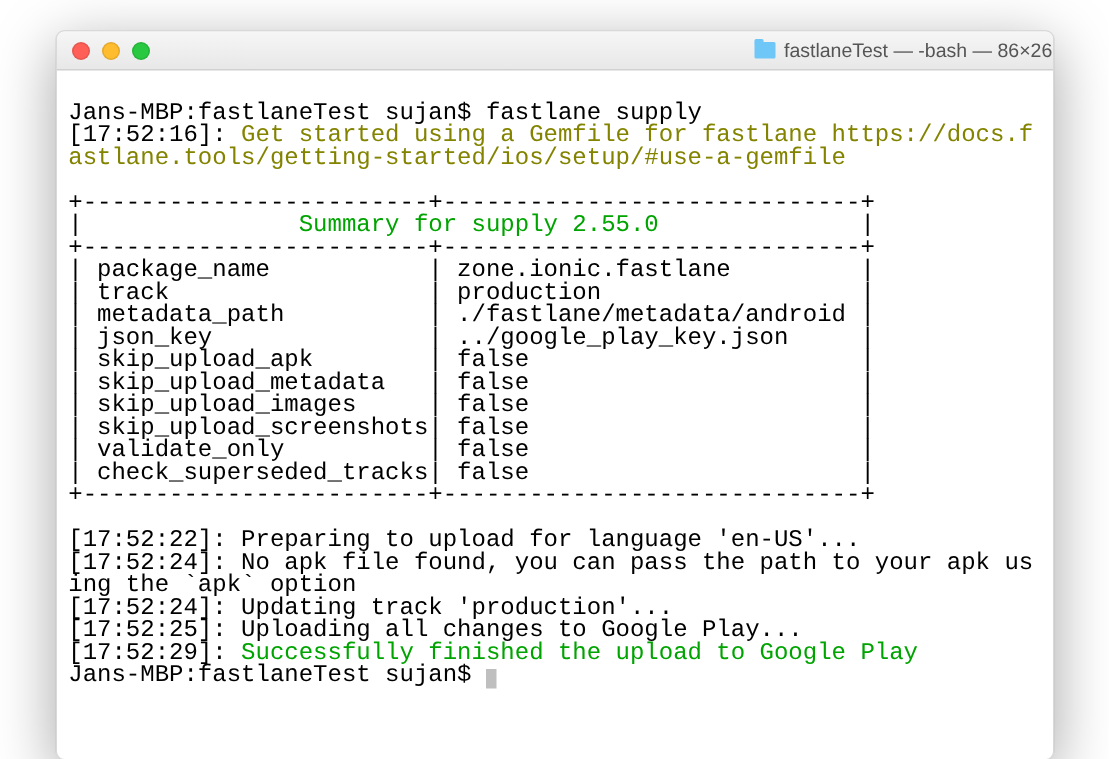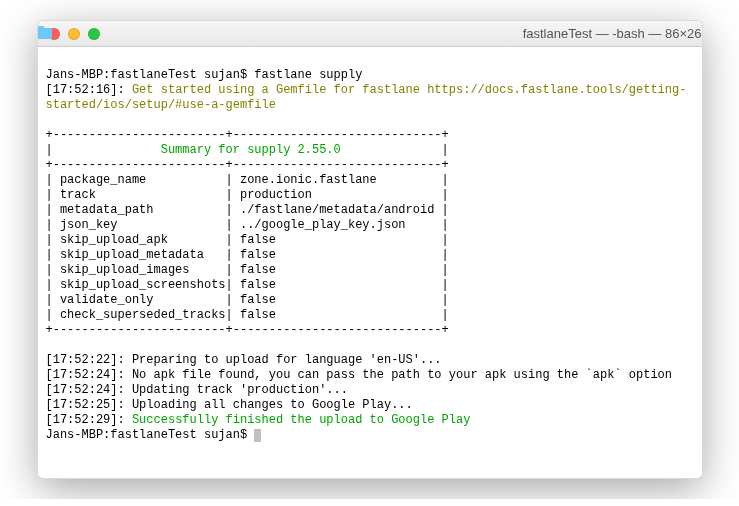--- a/index.html
+++ b/index.html
@@ -37,41 +37,41 @@
     .tl.green { background: #28c840; border: 0.5px solid rgba(0,0,0,0.1);}
     .title-center {
       position: absolute;
       left: 0; right: 0;
       text-align: center;
       font-family: -apple-system, "Helvetica Neue", Arial, sans-serif;
       font-size: 13px;
       color: #555;
       pointer-events: none;
       display: flex;
-      justify-content: space-between;
+      justify-content: flex-end;
       align-items: center;
       gap: 6px;
     }
     .folder-icon {
       width: 14px; height: 11px;
       background: #6fc7f7;
       border-radius: 1px;
       position: relative;
     }
     .folder-icon::before {
       content: '';
       position: absolute;
       top: -2px; left: 0;
       width: 6px; height: 3px;
       background: #6fc7f7;
       border-radius: 1px 1px 0 0;
     }
     .term {
-      padding: 6px 8px 20px 8px;
-      font-size: 12px;
+      padding: 6px 8px 32px 8px;
+      font-size: 16px;
       line-height: 15px;
       color: #000;
       white-space: pre;
       overflow: hidden;
     }
     .olive { color: #838300; }
     .green { color: #00a400; }
     .table-row { white-space: pre; }
     .cursor {
       display: inline-block;

